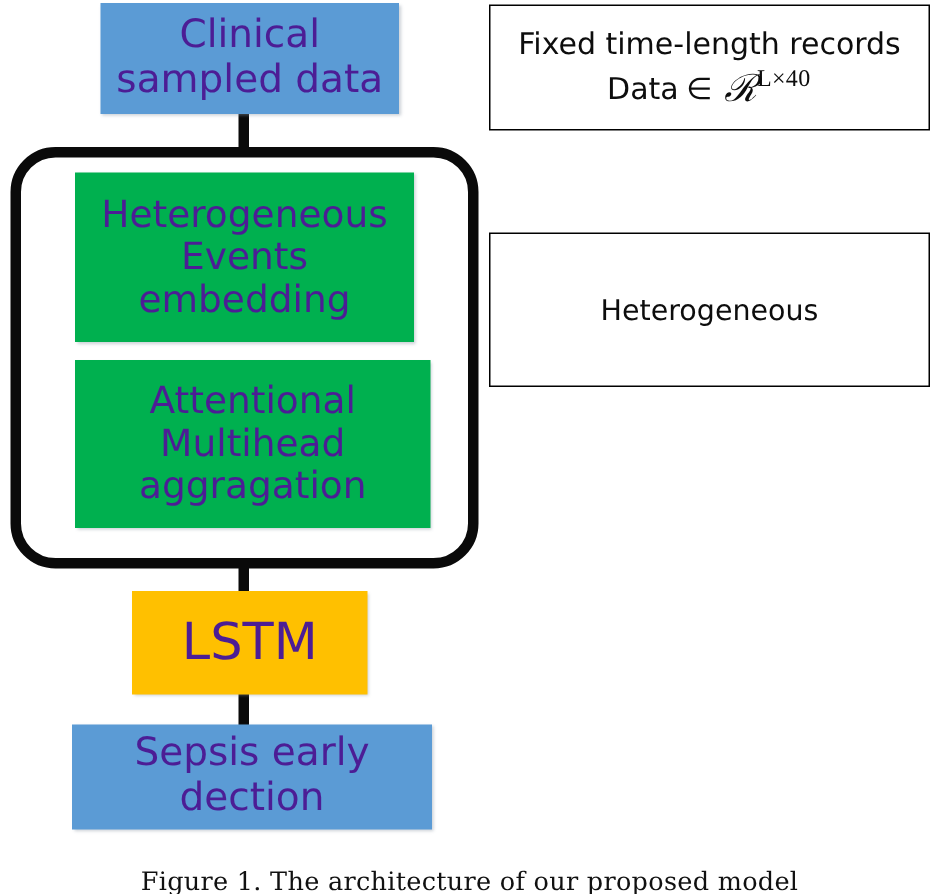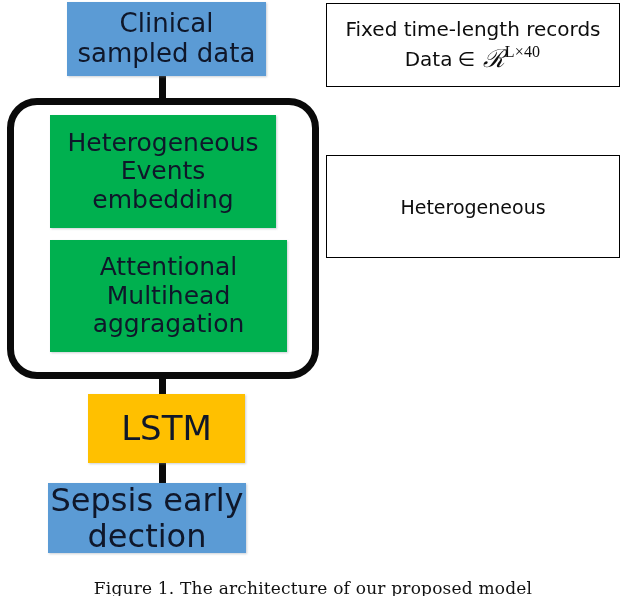--- a/index.html
+++ b/index.html
@@ -25,21 +25,21 @@
   
   .abs { position: absolute; box-sizing: border-box; }
 
   
   .block {
     display: flex;
     flex-direction: column;
     align-items: center;
     justify-content: center;
     text-align: center;
-    color: #0f172a;
+    color: #4c1d95;
     line-height: 1.14;
     font-family: "DejaVu Sans", sans-serif;
     box-shadow: 1px 1px 2px rgba(140,150,165,0.45);
   }
   .block .ln { display: block; white-space: nowrap; }
 
   .block-blue   { background: #5B9BD5; }
   .block-green  { background: #00B04F; }
   .block-orange { background: #FFC000; }
 
@@ -140,21 +140,21 @@
   <div class="abs block block-green" style="left:50px; top:240px; width:237px; height:112px; font-size:25px;">
     <span class="ln">Attentional</span>
     <span class="ln">Multihead</span>
     <span class="ln">aggragation</span>
   </div>
 
   <div class="abs block block-orange" style="left:88px; top:394px; width:157px; height:69px; font-size:34px;">
     <span class="ln">LSTM</span>
   </div>
 
-  <div class="abs block block-blue" style="left:48px; top:483px; width:198px; height:70px; font-size:32px;">
+  <div class="abs block block-blue" style="left:48px; top:483px; width:240px; height:70px; font-size:26px;">
     <span class="ln">Sepsis early</span>
     <span class="ln">dection</span>
   </div>
 
   <div class="abs note-box" style="left:326px; top:3px; width:294px; height:84px; font-size:20px; line-height:1.25;">
     <span class="ln">Fixed time-length records</span>
     <span class="math-row">
       <span style="font-size:20px;">Data</span>
       <span class="math-in">∈</span>
       <span class="math-script">ℛ</span>

